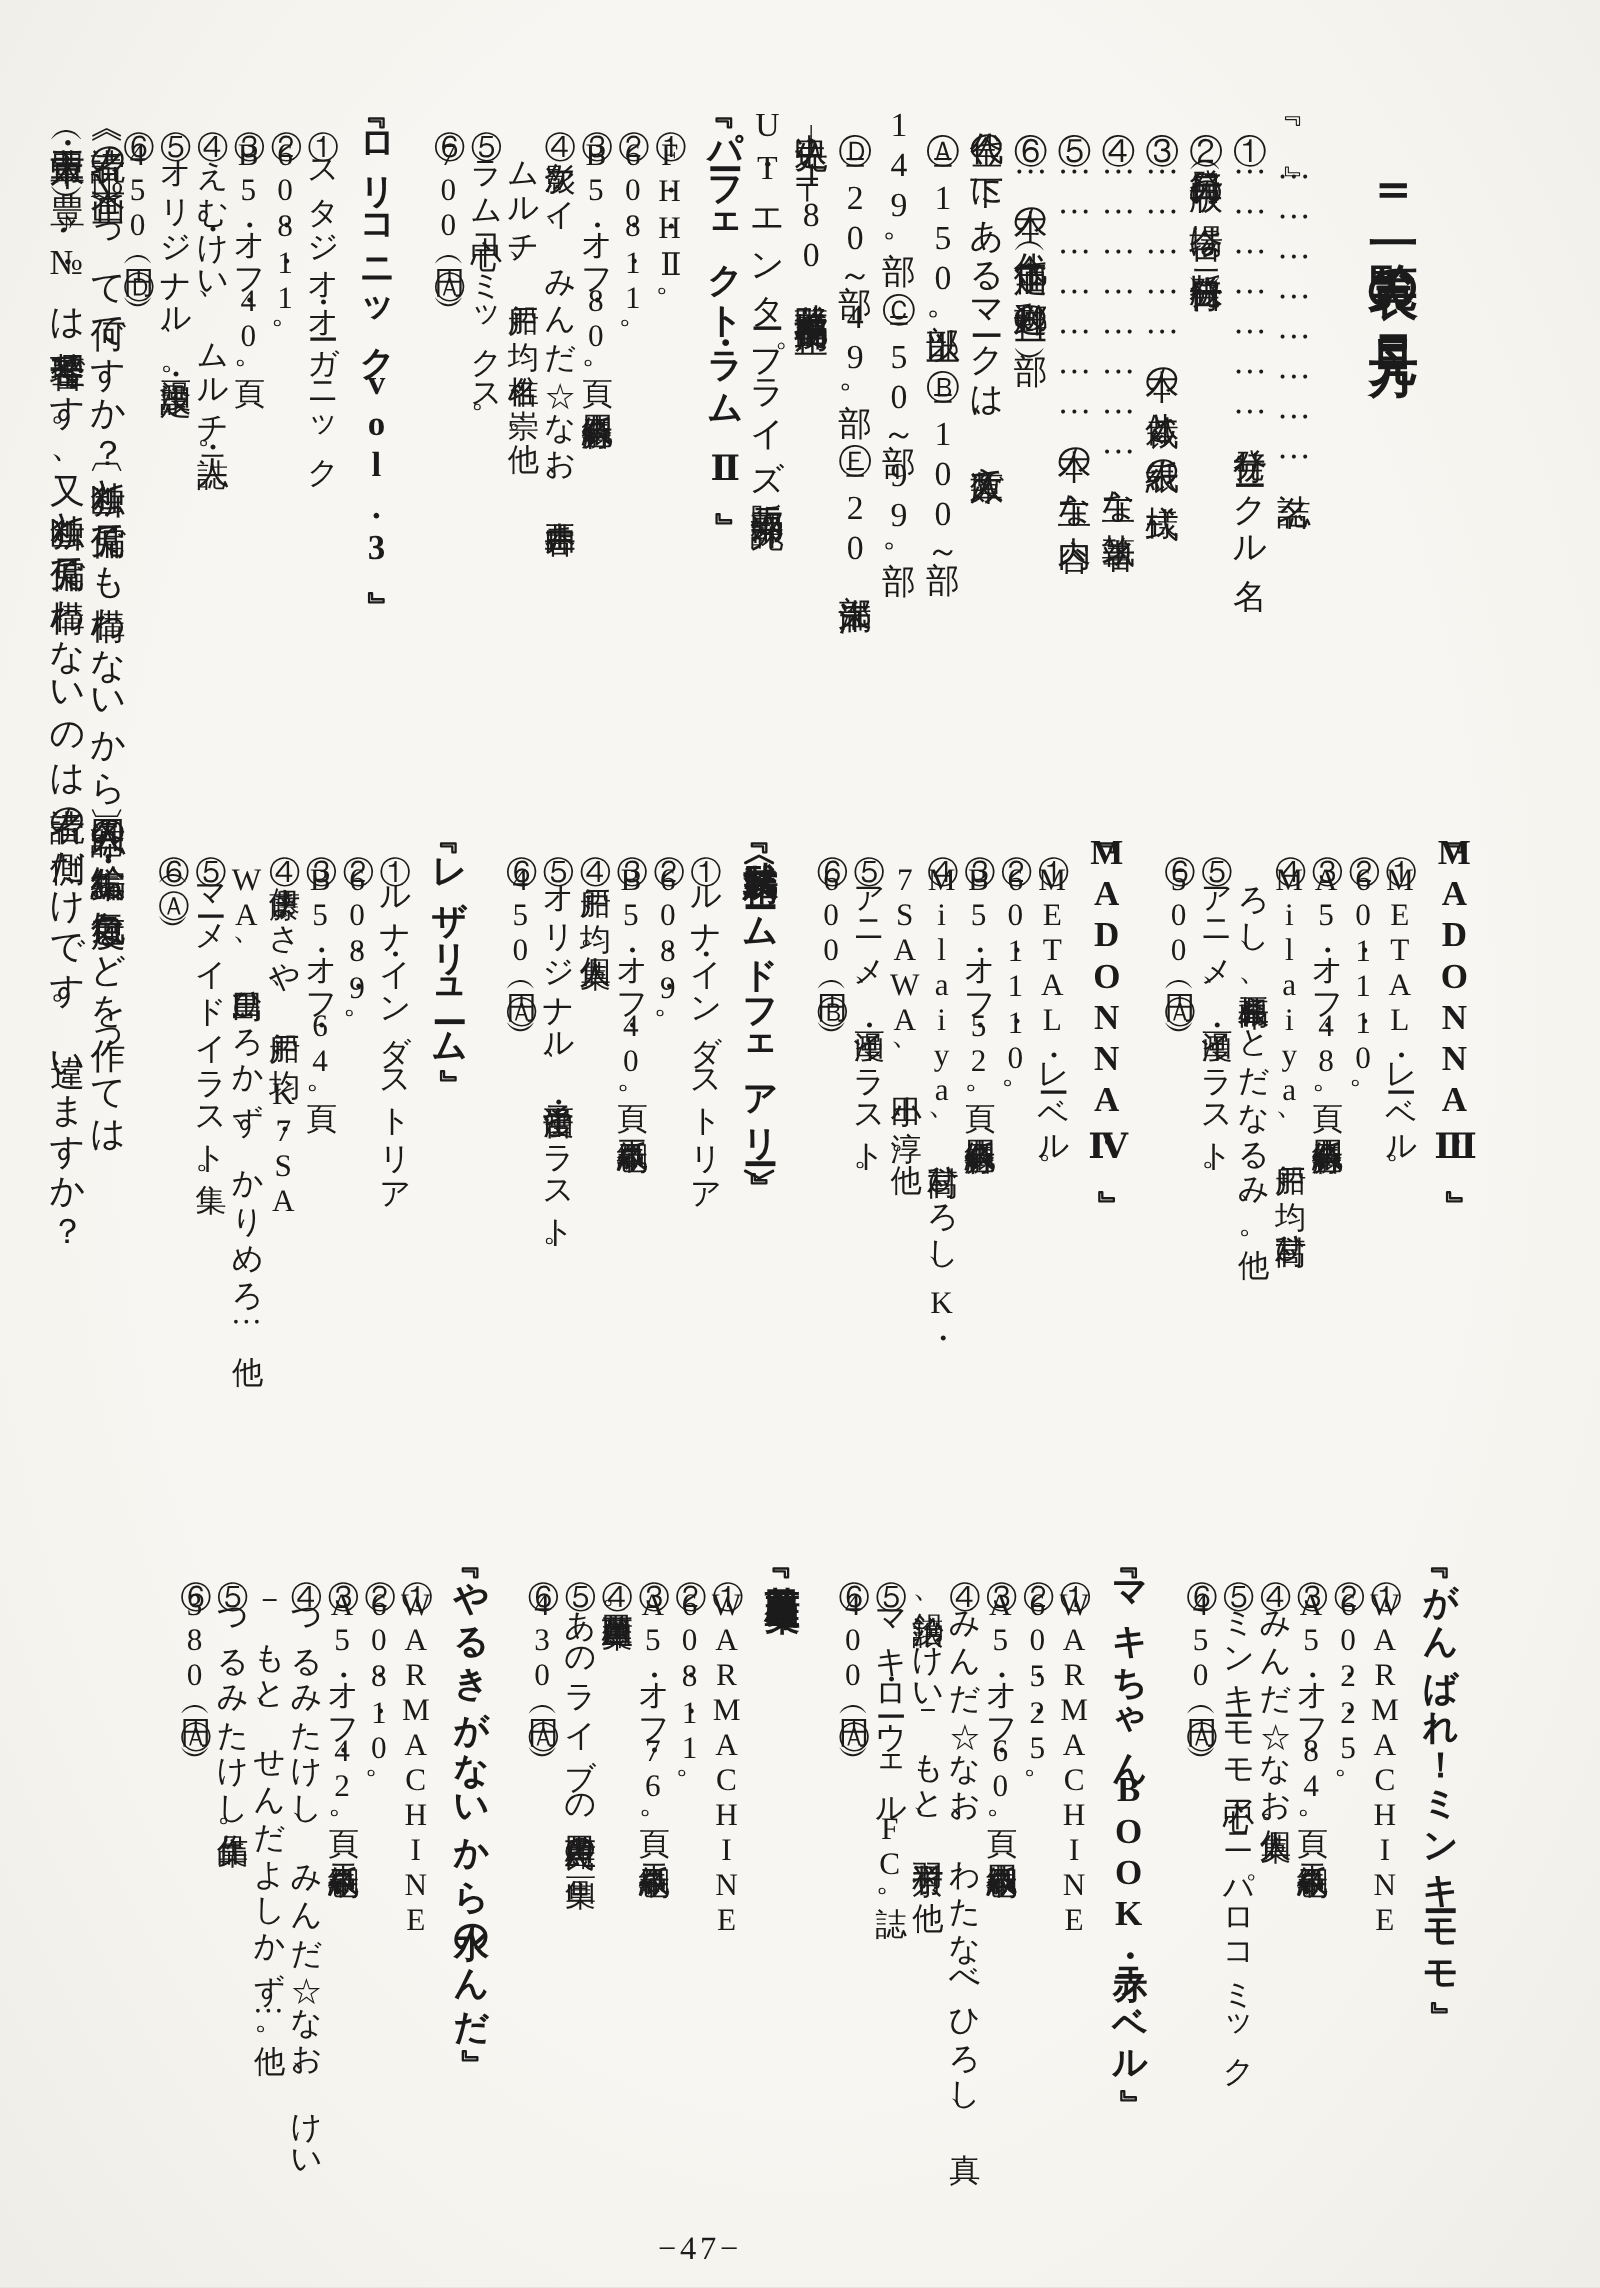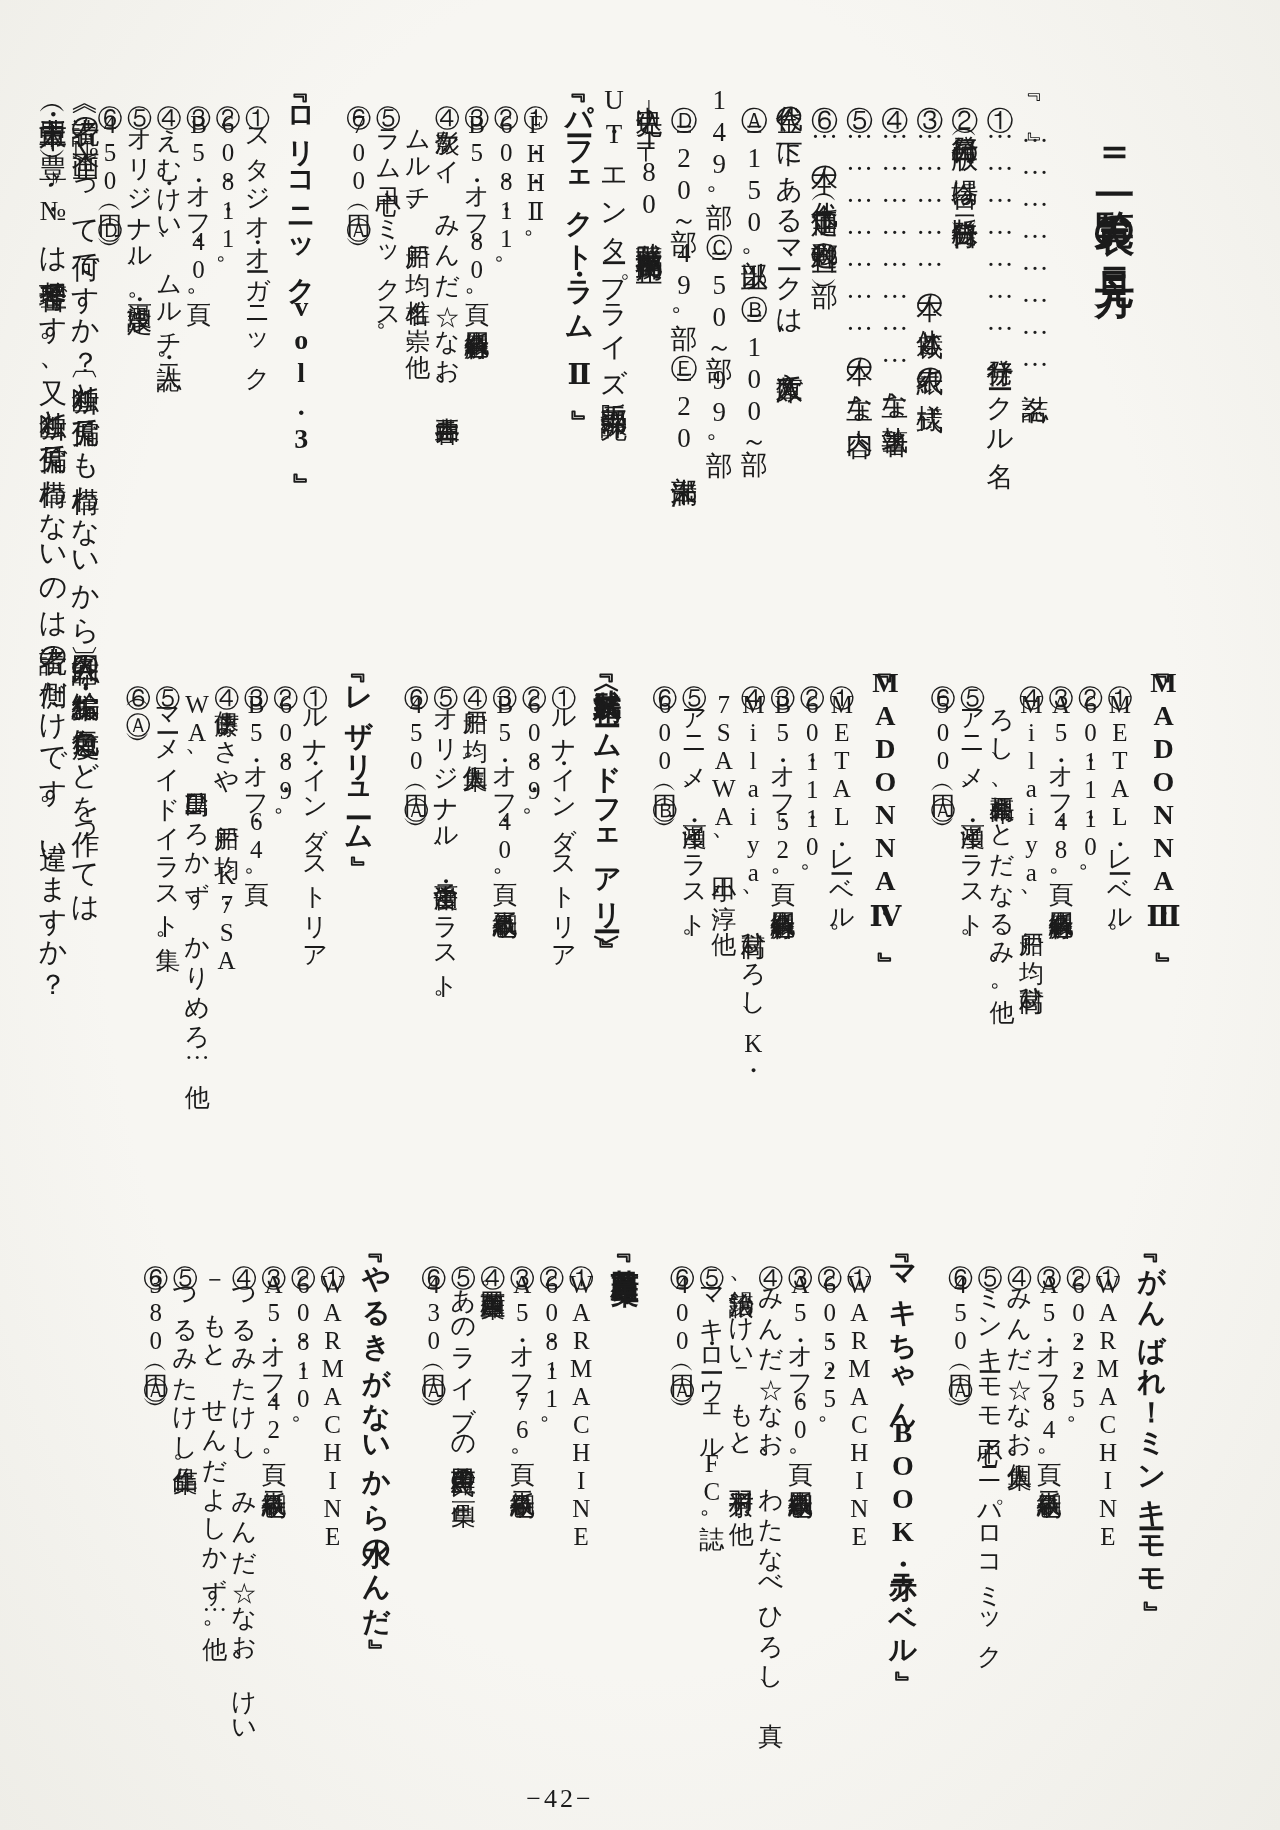--- a/index.html
+++ b/index.html
@@ -186,15 +186,15 @@
       <div class="entry-field">⑤つるみたけし作品集。</div>
       <div class="entry-field">⑥380円（Ⓐ）</div>
     </div>
   </div>
 
   <div class="vblock reader">
     <p>《読者の企画》№って何ですか？〔独断と偏見でも構わないから〕各同人誌の絵・編集・お色気度などを作っては</p>
     <p>（豊中市・三木　豊）　♪・№は整理番号です。又、独断と偏見で構わないのは読者の側だけです。違いますか？</p>
   </div>
 
-  <div class="pagenum">−42−</div>
+  <div class="pagenum">−47−</div>
 
 </div>
 
 </body></html>

